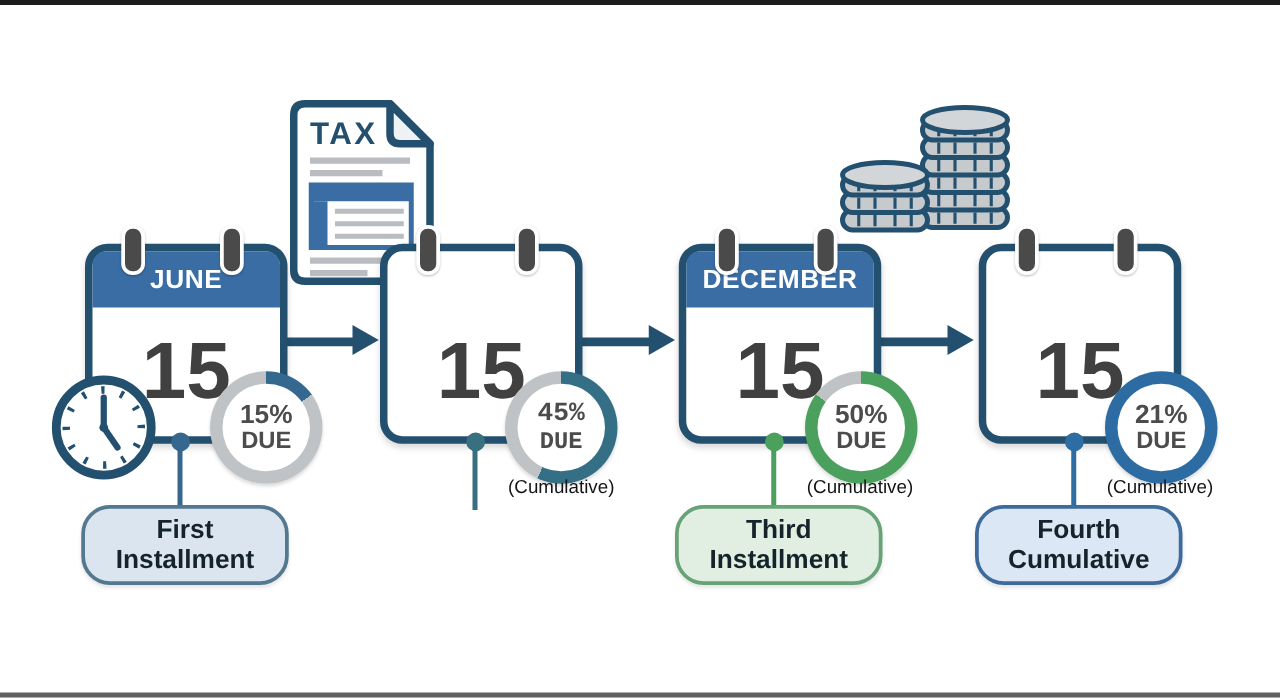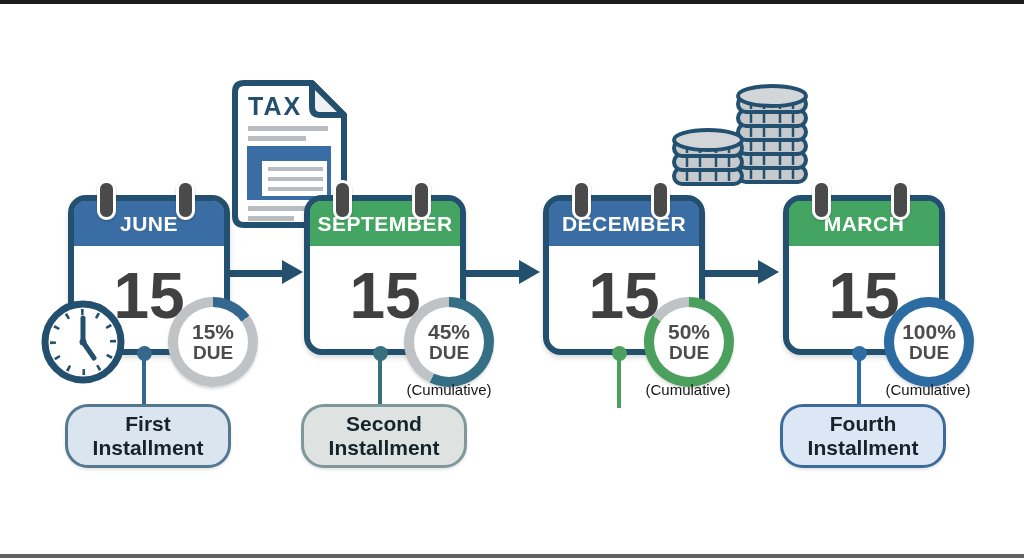--- a/index.html
+++ b/index.html
@@ -116,73 +116,71 @@
     <div class="stem-dot" style="background: rgb(53, 103, 143);"></div>
     <div class="label-box" style="background: rgb(219, 229, 239); border-color: rgb(84, 120, 143);">
       <span>First Installment</span>
     </div>
   </div>
 
   <div class="group" style="left:304px">
     <div class="pin p1"></div>
     <div class="pin p2"></div>
     <div class="cal">
-      <div class="cal-header" style="background: rgb(68, 165, 98);">SEPTEMBER</div>
       <div class="cal-day">15</div>
     </div>
-    <div class="ring" style="background: conic-gradient(rgb(53, 111, 133) 0deg, rgb(53, 111, 133) 57%, rgb(191, 195, 198) 57%, rgb(191, 195, 198) 100%);">
+    <div class="ring" style="background: conic-gradient(rgb(53, 111, 133) 0deg, rgb(53, 111, 133) 57%, rgb(191, 195, 198) 57%, rgb(191, 195, 198) 100%); font-family: Liberation Mono, monospace;">
       <div class="ring-inner">
         <div class="pct">45%</div>
         <div class="due">DUE</div>
       </div>
     </div>
     <div class="cumulative">(Cumulative)</div>
     <div class="stem-line" style="background: rgb(56, 112, 127);"></div>
     <div class="stem-dot" style="background: rgb(56, 112, 127);"></div>
-    <div class="label-box" style="background: rgb(222, 227, 226); border-color: rgb(126, 152, 155);">
-      <span>Second Installment</span>
-    </div>
   </div>
 
   <div class="group" style="left:543px">
     <div class="pin p1"></div>
     <div class="pin p2"></div>
     <div class="cal">
       <div class="cal-header" style="background: rgb(58, 109, 163);">DECEMBER</div>
       <div class="cal-day">15</div>
     </div>
     <div class="ring" style="left: 101px; background: conic-gradient(rgb(75, 160, 94) 0deg, rgb(75, 160, 94) 85%, rgb(191, 195, 198) 85%, rgb(191, 195, 198) 100%);">
       <div class="ring-inner">
         <div class="pct">50%</div>
         <div class="due">DUE</div>
       </div>
     </div>
     <div class="cumulative">(Cumulative)</div>
     <div class="stem-line" style="background: rgb(75, 160, 94);"></div>
     <div class="stem-dot" style="background: rgb(75, 160, 94);"></div>
+    <div class="label-box" style="background: rgb(224, 239, 226); border-color: rgb(103, 163, 119);">
+      <span>Third Installment</span>
+    </div>
   </div>
 
   <div class="group" style="left:783px">
     <div class="pin p1"></div>
     <div class="pin p2"></div>
     <div class="cal">
-      <div class="cal-header" style="background: rgb(68, 165, 98);">MARCH</div>
       <div class="cal-day">15</div>
     </div>
     <div class="ring" style="left: 101px; background: conic-gradient(rgb(45, 108, 163) 0deg, rgb(45, 108, 163) 100%, rgb(191, 195, 198) 100%, rgb(191, 195, 198) 100%);">
       <div class="ring-inner">
-        <div class="pct">100%</div>
+        <div class="pct">21%</div>
         <div class="due">DUE</div>
       </div>
     </div>
     <div class="cumulative">(Cumulative)</div>
     <div class="stem-line" style="background: rgb(46, 109, 164);"></div>
     <div class="stem-dot" style="background: rgb(46, 109, 164);"></div>
     <div class="label-box" style="background: rgb(219, 231, 244); border-color: rgb(63, 107, 156);">
-      <span>Fourth Installment</span>
+      <span>Fourth Cumulative</span>
     </div>
   </div>
 
   <svg class="clock-abs" style="left:37px;top:296px" width="92" height="92" viewBox="0 0 92 92">
     <circle cx="46" cy="46" r="38" fill="#ffffff" stroke="#24506f" stroke-width="7"></circle>
     <circle cx="46" cy="46" r="30" fill="none" stroke="#24506f" stroke-width="6" stroke-dasharray="2.6 13.1" transform="rotate(-4 46 46)"></circle>
     <circle cx="46" cy="46" r="22" fill="#ffffff"></circle>
     <path d="M46,46 L46,22" stroke="#24506f" stroke-width="5" stroke-linecap="round"></path>
     <path d="M46,46 L57,62" stroke="#24506f" stroke-width="5" stroke-linecap="round"></path>
     <circle cx="46" cy="46" r="3.5" fill="#24506f"></circle>

